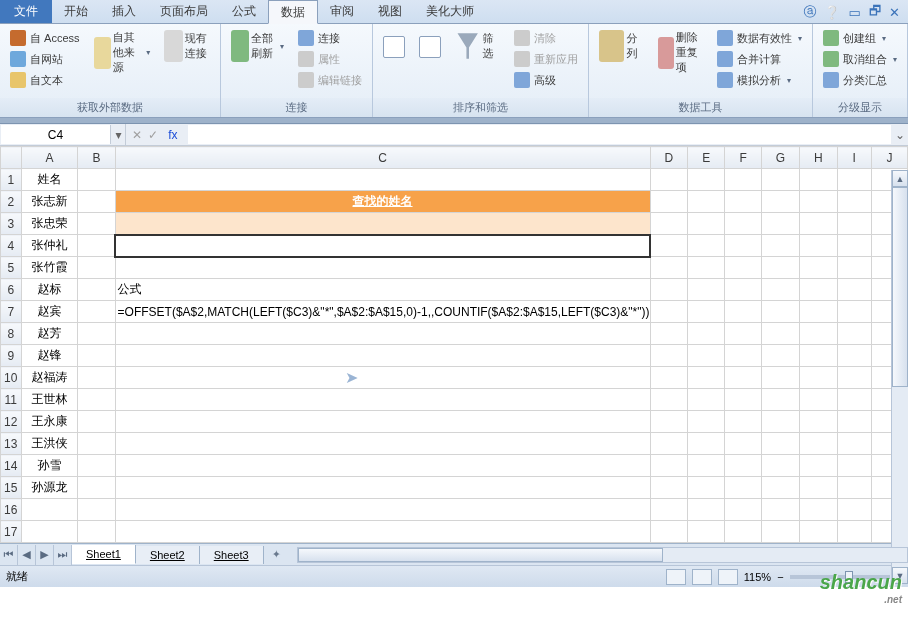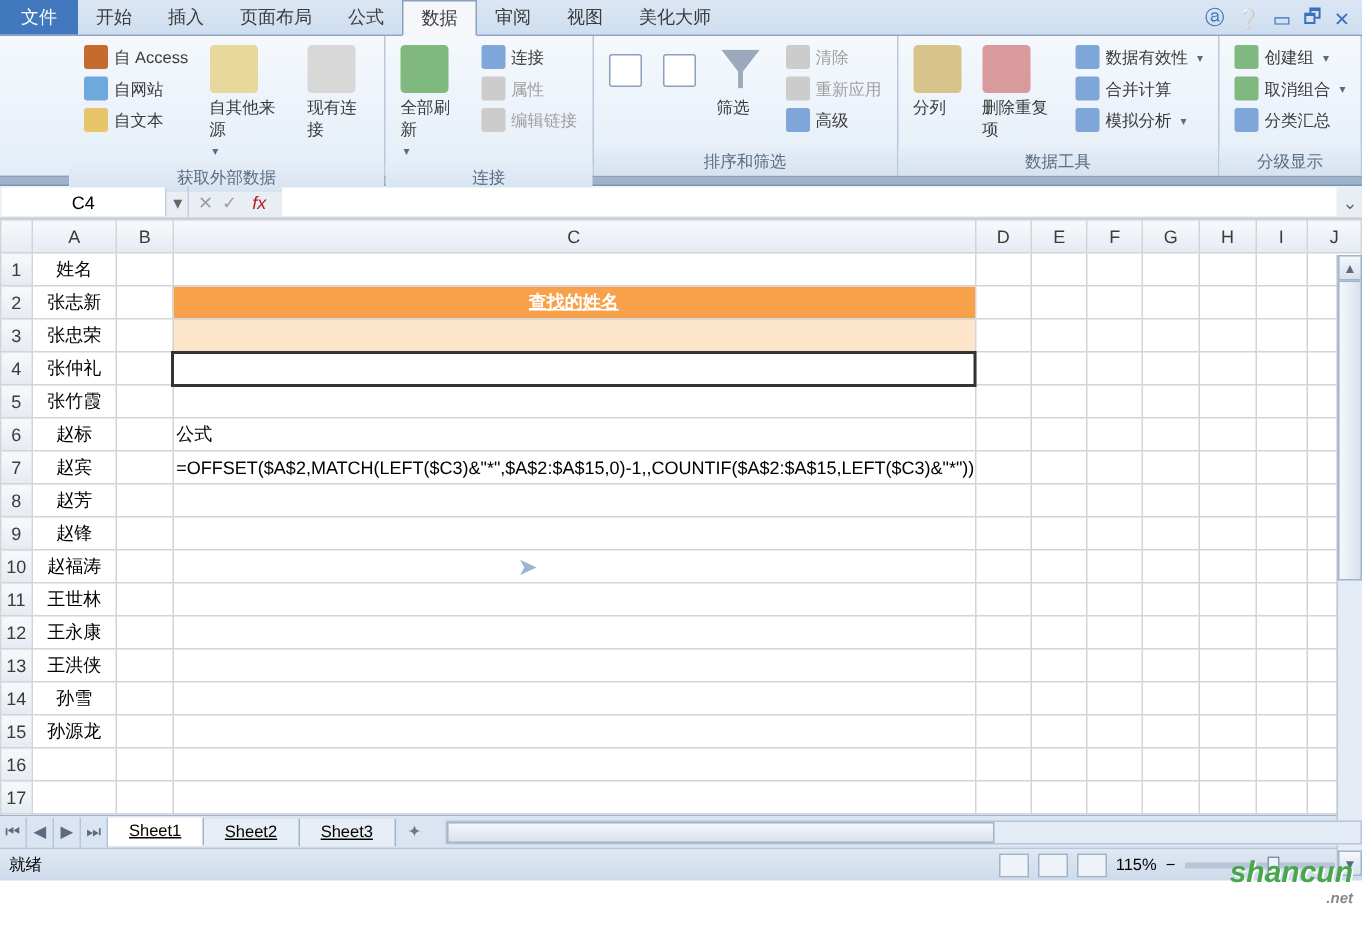--- a/index.html
+++ b/index.html
@@ -7,38 +7,38 @@
 
 
 .tabs { display: flex; align-items: flex-end; height: 24px; background: linear-gradient(#dbe6f4,#cedef0); border-bottom: 1px solid #8ba0bc; }
 .tab-file { background: #4178be; color: #fff; padding: 4px 14px; height: 24px; display: flex; align-items: center; font-size: 12px; }
 .tab { padding: 4px 12px; color: #3b3b3b; height: 24px; display: flex; align-items: center; cursor: pointer; }
 .tab.active { background: #f5f7fb; border: 1px solid #8ba0bc; border-bottom: 1px solid #f5f7fb; margin-bottom: -1px; }
 .tabs-right { margin-left: auto; display: flex; align-items: center; gap: 8px; padding-right: 8px; color: #3b73b9; }
 .tabs-right span { cursor: pointer; font-size: 13px; }
 
 
-.ribbon { display: flex; height: 94px; background: linear-gradient(#f5f9fd,#e4edf7); border-bottom: 1px solid #8ba0bc; padding-left: 46px; }
+.ribbon { display: flex; height: 94px; background: linear-gradient(#f5f9fd,#e4edf7); border-bottom: 1px solid #8ba0bc; }
 .group { display: flex; flex-direction: column; border-right: 1px solid #b8c8dd; padding: 2px 4px 0 4px; }
 .group-body { flex: 1; display: flex; align-items: flex-start; gap: 2px; }
 .group-label { text-align: center; font-size: 11px; color: #5a6b82; padding: 2px 0; background: linear-gradient(#e4edf7,#d7e3f0); margin: 0 -4px; }
 .btncol { display: flex; flex-direction: column; gap: 1px; padding: 2px; }
 .btn-sm { display: flex; align-items: center; gap: 4px; padding: 2px 4px; color: #3b3b3b; font-size: 11px; white-space: nowrap; cursor: pointer; }
-.btn-lg { display: flex; flex-direction: column; align-items: flex-start; padding: 4px 6px; font-size: 11px; color: #3b3b3b; cursor: pointer; gap: 2px; }
+.btn-lg { display: flex; flex-direction: row; align-items: center; padding: 4px 6px; font-size: 11px; color: #3b3b3b; cursor: pointer; gap: 2px; }
 .disabled { color: #a0a0a0; }
 .ico { width: 16px; height: 16px; display: inline-block; background: #7fa6d9; border-radius: 2px; }
 .ico-lg { width: 32px; height: 32px; display: inline-block; background: #7fa6d9; border-radius: 3px; }
 .drop { font-size: 8px; color: #5a6b82; margin-left: 2px; }
 
 
 .namebox-row { display: flex; align-items: center; height: 22px; border-bottom: 1px solid #c3ccd8; background: #e9eef5; }
 .namebox { width: 110px; border-right: 1px solid #c3ccd8; padding: 0 6px; display: flex; align-items: center; background: #fff; margin: 1px; height: 19px; text-align: center; justify-content: center; }
 .namebox-drop { width: 14px; text-align: center; color: #666; cursor: pointer; border-right: 1px solid #c3ccd8; height: 100%; display: flex; align-items: center; justify-content: center; }
 .fx-btns { display: flex; align-items: center; gap: 6px; padding: 0 6px; color: #888; }
-.fx-label { font-style: italic; color: #b91c1c; padding: 0 4px; }
+.fx-label { color: #1d4ed8; padding: 0 4px; }
 .formula-input { flex: 1; background: #fff; height: 19px; margin: 1px; padding: 0 4px; display: flex; align-items: center; }
 .formula-expand { width: 16px; text-align: center; color: #666; cursor: pointer; }
 .top-divider { height: 6px; background: #9eb2ca; border-bottom: 1px solid #7d94b0; }
 
 
 .grid-wrap { position: relative; background: #fff; }
 .grid { border-collapse: collapse; table-layout: fixed; }
 .grid th, .grid td { border: 1px solid #d4d4d4; font-size: 12px; padding: 0; height: 22px; overflow: visible; white-space: nowrap; }
 .grid th { background: linear-gradient(#f7f9fc,#e5ebf3); color: #3b3b3b; font-weight: normal; text-align: center; }
 .corner { width: 30px; background: linear-gradient(#f7f9fc,#e5ebf3); }

